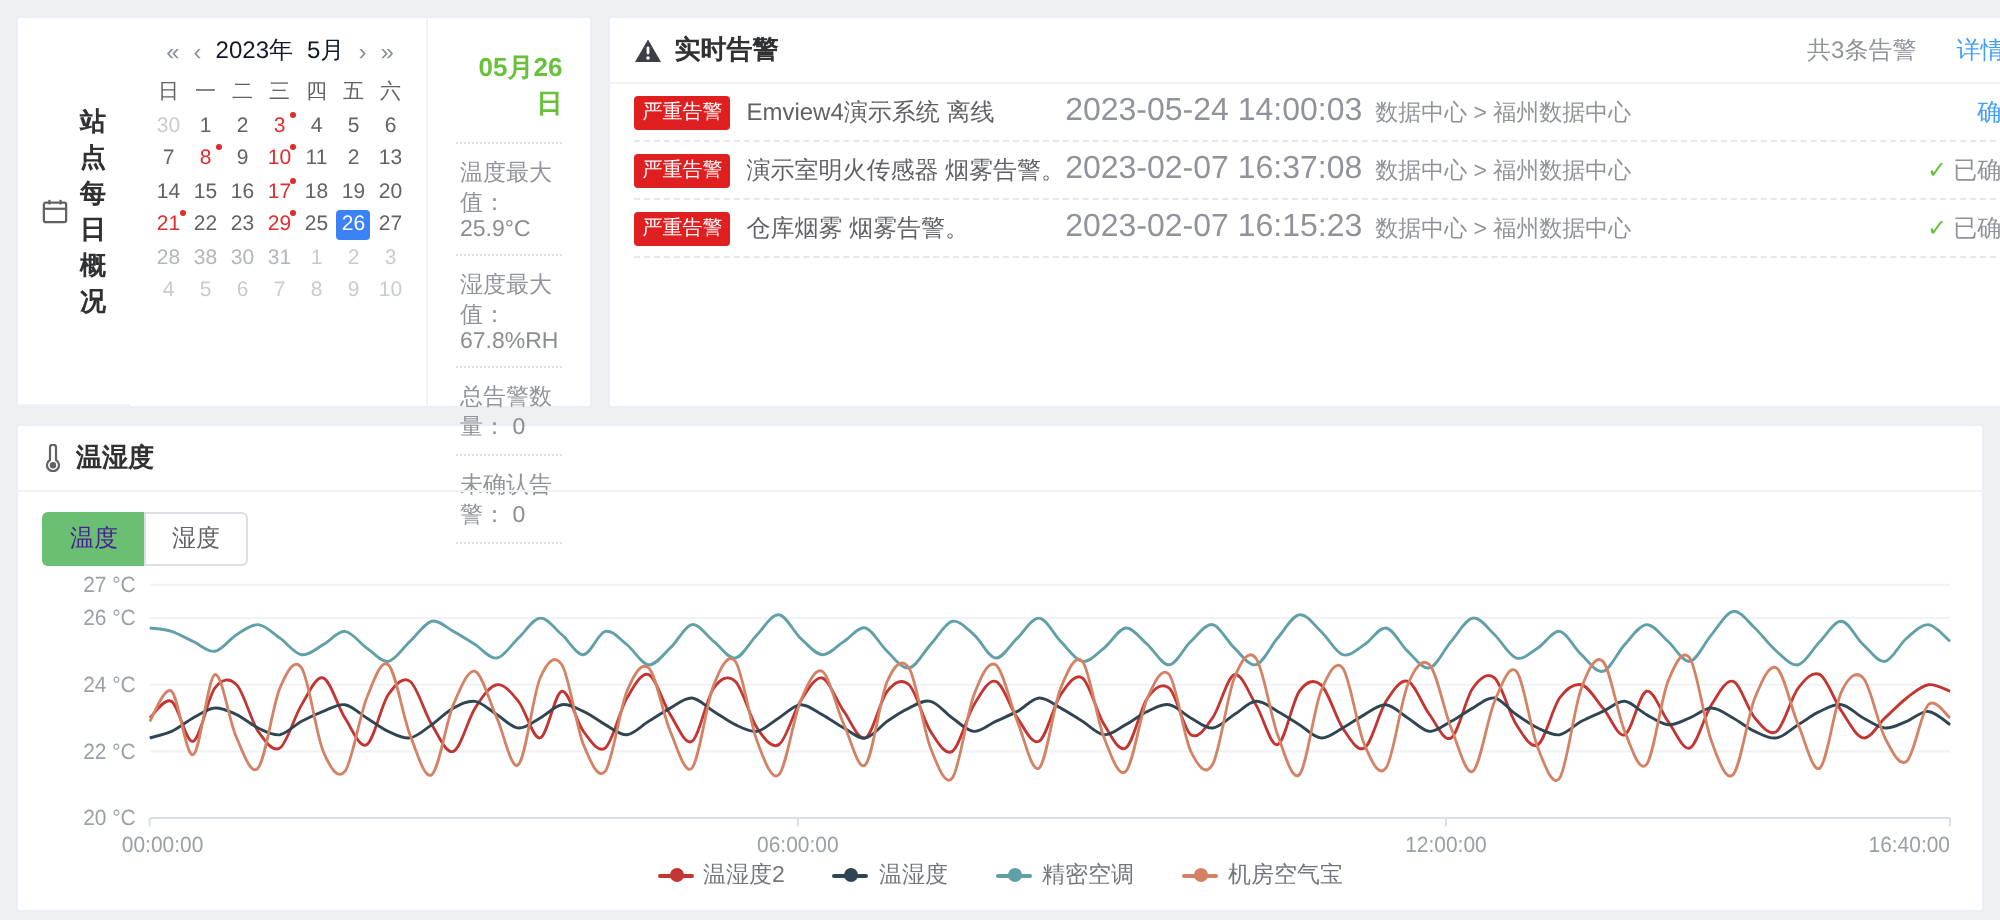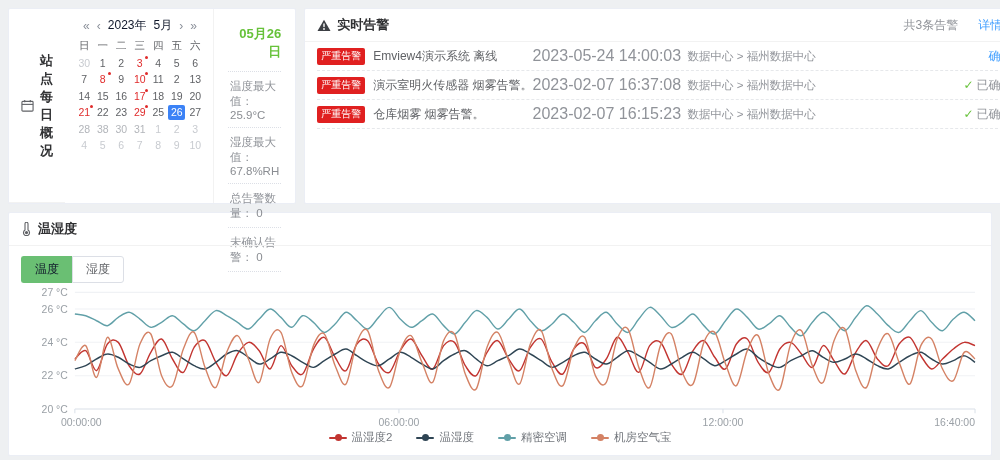--- a/index.html
+++ b/index.html
@@ -55,21 +55,21 @@
   .alert-action .confirm { color:#409eff; cursor:pointer; }
   .alert-action .confirmed { color:#909399; }
   .alert-action .check { color:#67c23a; margin-right:3px; }
 
   
   .th-panel { height:244px; display:flex; flex-direction:column; }
   .toggle-group { display:flex; margin:10px 0 0 12px; }
   .toggle-btn { font-size:12px; padding:4px 13px; border:1px solid #dcdfe6; background:#fff; color:#606266; cursor:pointer; }
   .toggle-btn:first-child { border-radius:3px 0 0 3px; border-right:none; }
   .toggle-btn:last-child { border-radius:0 3px 3px 0; }
-  .toggle-btn.active { background:#6abf73; border-color:#6abf73; color:#0f172a; }
+  .toggle-btn.active { background:#6abf73; border-color:#6abf73; color:#4c1d95; }
   .chart-wrap { flex:1; position:relative; padding:2px 4px 0 4px; }
   .legend { display:flex; justify-content:center; gap:24px; padding:0 0 10px; }
   .legend-item { display:flex; align-items:center; gap:5px; cursor:pointer; }
   .legend-marker { position:relative; width:18px; height:2px; border-radius:1px; }
   .legend-marker i { position:absolute; left:6px; top:-2.5px; width:7px; height:7px; border-radius:50%; }
   .legend-label { font-size:11.5px; color:#73777d; }
 
   svg text { font-family:"Liberation Sans","DejaVu Sans",sans-serif; }
 </style>
 </head>

